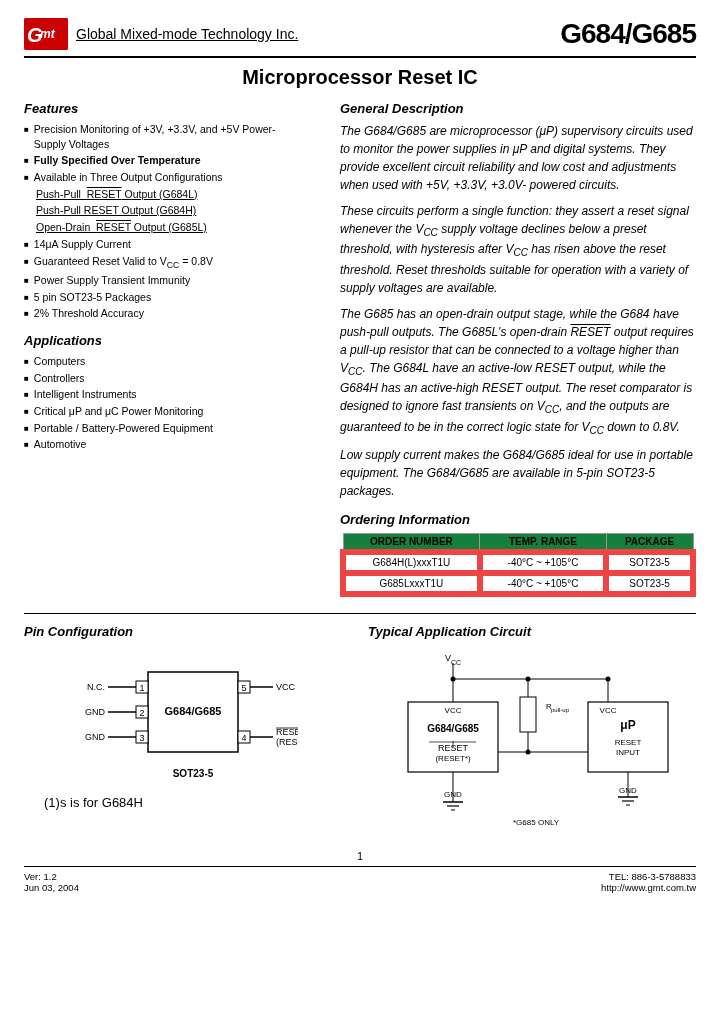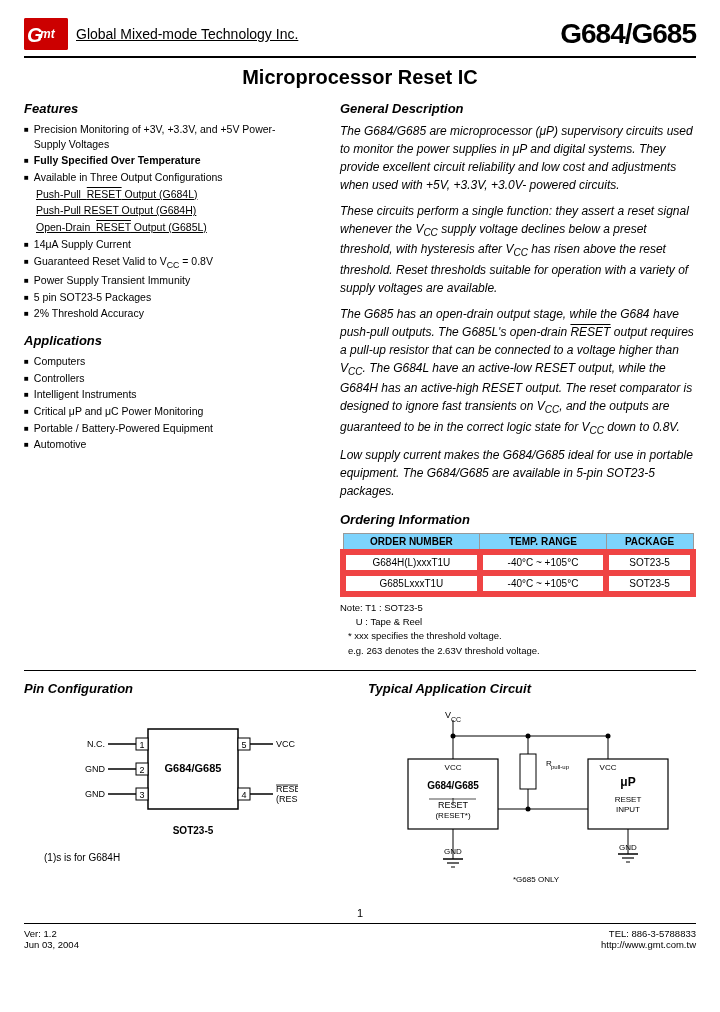--- a/index.html
+++ b/index.html
@@ -113,21 +113,21 @@
     .ordering-section {
       margin-top: 12px;
     }
     .ordering-table {
       width: 100%;
       border-collapse: collapse;
       font-size: 10px;
       margin-bottom: 4px;
     }
     .ordering-table th {
-      background: #7dd3fc;
+      background: #15803d;
       border: 1px solid #999;
       padding: 2px 4px;
       font-weight: bold;
       text-align: center;
       margin-left: 27px;
     }
     .ordering-table td {
       border: 6px solid #ef4444;
       padding: 2px 4px;
       text-align: center;
@@ -311,26 +311,20 @@
             <td>-40°C ~ +105°C</td>
             <td>SOT23-5</td>
           </tr>
           <tr>
             <td>G685LxxxT1U</td>
             <td>-40°C ~ +105°C</td>
             <td>SOT23-5</td>
           </tr>
         </tbody>
       </table>
-      <div class="ordering-notes">
-        <div>Note: T1 : SOT23-5</div>
-        <div>&nbsp;&nbsp;&nbsp;&nbsp;&nbsp;&nbsp;U : Tape &amp; Reel</div>
-        <div>&nbsp;&nbsp;&nbsp;* xxx specifies the threshold voltage.</div>
-        <div>&nbsp;&nbsp;&nbsp;e.g. 263 denotes the 2.63V threshold voltage.</div>
-      </div>
     </div>
   </div>
 </div>
 
 <hr class="bottom-divider">
 
 <div class="bottom-two-col">
 
   <div class="bottom-col">
     <div class="bottom-col-title">Pin Configuration</div>
@@ -365,21 +359,21 @@
         <rect x="160" y="84" width="12" height="12" fill="white" stroke="black" stroke-width="1"></rect>
         <text x="166" y="94" text-anchor="middle" font-size="9" font-family="Arial">4</text>
         <text x="198" y="88" font-size="9" font-family="Arial">RESET</text>
         <text x="198" y="98" font-size="9" font-family="Arial">(RESET)</text>
 
         <line x1="198" y1="81" x2="228" y2="81" stroke="black" stroke-width="0.8"></line>
 
         <text x="115" y="130" text-anchor="middle" font-size="10" font-weight="bold" font-family="Arial">SOT23-5</text>
       </svg>
     </div>
-    <div class="sot-note" style="font-size:10px;text-align:left;padding-left:20px;">(1)s is for G684H</div>
+    <div class="sot-note" style="font-size:13px;text-align:left;padding-left:20px;">(1)s is for G684H</div>
   </div>
 
   <div class="bottom-col">
     <div class="bottom-col-title">Typical Application Circuit</div>
     <svg width="320" height="185" viewBox="0 0 320 185">
 
       <text x="85" y="14" text-anchor="middle" font-size="9" font-family="Arial">V<tspan baseline-shift="sub" font-size="7">CC</tspan></text>
       <line x1="85" y1="16" x2="85" y2="32" stroke="black" stroke-width="1"></line>
       <line x1="85" y1="32" x2="240" y2="32" stroke="black" stroke-width="1"></line>
 

